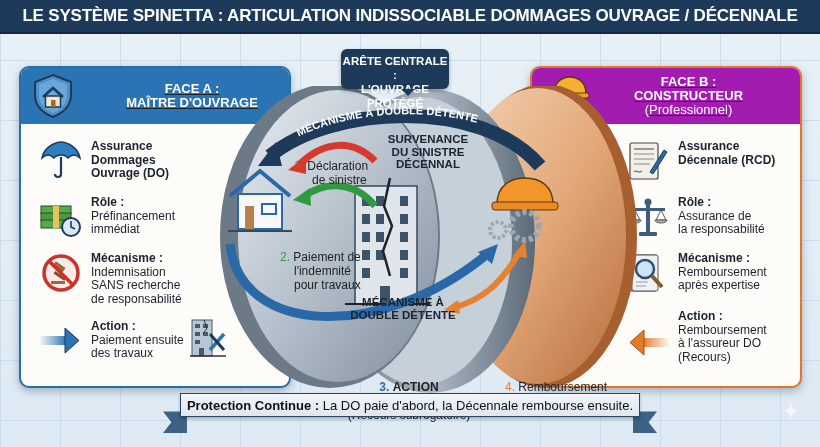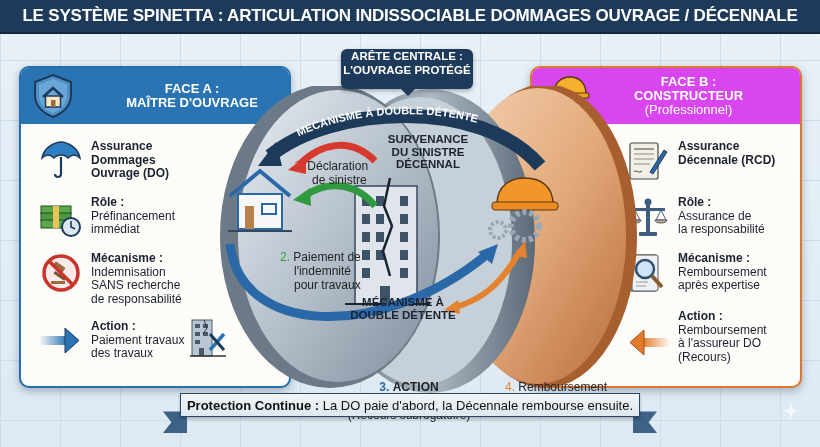--- a/index.html
+++ b/index.html
@@ -24,47 +24,48 @@
     color: #fff; display: flex; align-items: center; justify-content: center;
     font-weight: bold; font-size: 17px; letter-spacing: -0.2px;
     border-bottom: 2px solid #12263d;
   }
   
   .panel {
     position: absolute; top: 66px; width: 272px; height: 322px;
     background: #fdfcf9; border-radius: 10px;
     box-shadow: 0 3px 8px rgba(40,60,90,0.35);
     overflow: hidden;
+    text-decoration: underline;
   }
   .panel-a { left: 19px; border: 2px solid #2470ad; }
   .panel-b { left: 530px; border: 2px solid #e0762a; }
   .panel-head {
     height: 56px; display: flex; align-items: center;
     color: #fff; font-weight: bold; font-size: 13px; line-height: 14px;
   }
   .panel-a .panel-head { background: #2a74b3; padding-left: 10px; }
-  .panel-b .panel-head { background: #d946ef; padding-left: 75px; }
+  .panel-b .panel-head { background: #a21caf; padding-left: 75px; }
   .head-text { text-align: center; flex: 1; }
   .panel-a .head-text { padding-left: 20px; }
   .panel-b .head-text { padding-right: 30px; }
   .head-sub { font-weight: normal; font-size: 13px; }
   .head-icon { width: 44px; height: 46px; flex: none; }
   .item { position: absolute; display: flex; align-items: flex-start; justify-content: center; }
   .item .ic { width: 44px; height: 42px; flex: none; }
   .item .txt { font-size: 12px; line-height: 13.5px; margin-left: 8px; }
   .item .txt b { font-weight: bold; display: block; }
 
   
   .coin-layer { position: absolute; left: 180px; top: 86px; width: 460px; height: 320px; }
 
   .ribbon-top {
-    position: absolute; left: 341px; top: 49px; width: 132px; height: 40px;
+    position: absolute; left: 341px; top: 49px; width: 108px; height: 40px;
     background: #1d3a5a; border-radius: 6px; color: #fff;
     font-weight: bold; font-size: 11.5px; line-height: 14px;
-    text-align: center; 
+    text-align: center; padding-top: 5px;
     box-shadow: 0 2px 4px rgba(0,0,0,0.3);
   }
   .ribbon-top:after {
     content: ""; position: absolute; left: 60px; bottom: -7px;
     border-left: 7px solid transparent; border-right: 7px solid transparent;
     border-top: 7px solid #1d3a5a;
   }
   .lbl { position: absolute; font-size: 12px; line-height: 14px; color: #222; }
   .lbl-bold { font-weight: bold; color: #1b2230; text-align: center; }
   .num-red { color: #d63a2f; }
@@ -160,21 +161,21 @@
           <linearGradient id="ga" x1="0" x2="1">
             <stop offset="0" stop-color="#2a74b3" stop-opacity="0"></stop>
             <stop offset="1" stop-color="#2a74b3"></stop>
           </linearGradient>
         </defs>
       <rect x="0" y="16" width="28" height="9" fill="url(#ga)"></rect>
       <path d="M26 8 L40 20.5 L26 33 Z" fill="#2a74b3" stroke="#1d3a5a" stroke-width="1"></path>
     </svg>
     <div class="txt">
       <b>Action :</b>
-      <div>Paiement travaux</div>
+      <div>Paiement ensuite</div>
       <div>des travaux</div>
     </div>
     <svg style="width:40px;height:44px;margin-left:4px;margin-top:-6px;" viewBox="0 0 40 44">
       <rect x="4" y="6" width="20" height="36" fill="#b9c7d4" stroke="#4a5a6a" stroke-width="1"></rect>
       <rect x="7" y="10" width="5" height="4" fill="#4a5a6a"></rect>
         <rect x="15" y="10" width="5" height="4" fill="#4a5a6a"></rect>
       <rect x="7" y="18" width="5" height="4" fill="#4a5a6a"></rect>
         <rect x="15" y="18" width="5" height="4" fill="#4a5a6a"></rect>
       <rect x="7" y="26" width="5" height="4" fill="#4a5a6a"></rect>
       <rect x="11" y="34" width="5" height="8" fill="#4a5a6a"></rect>

